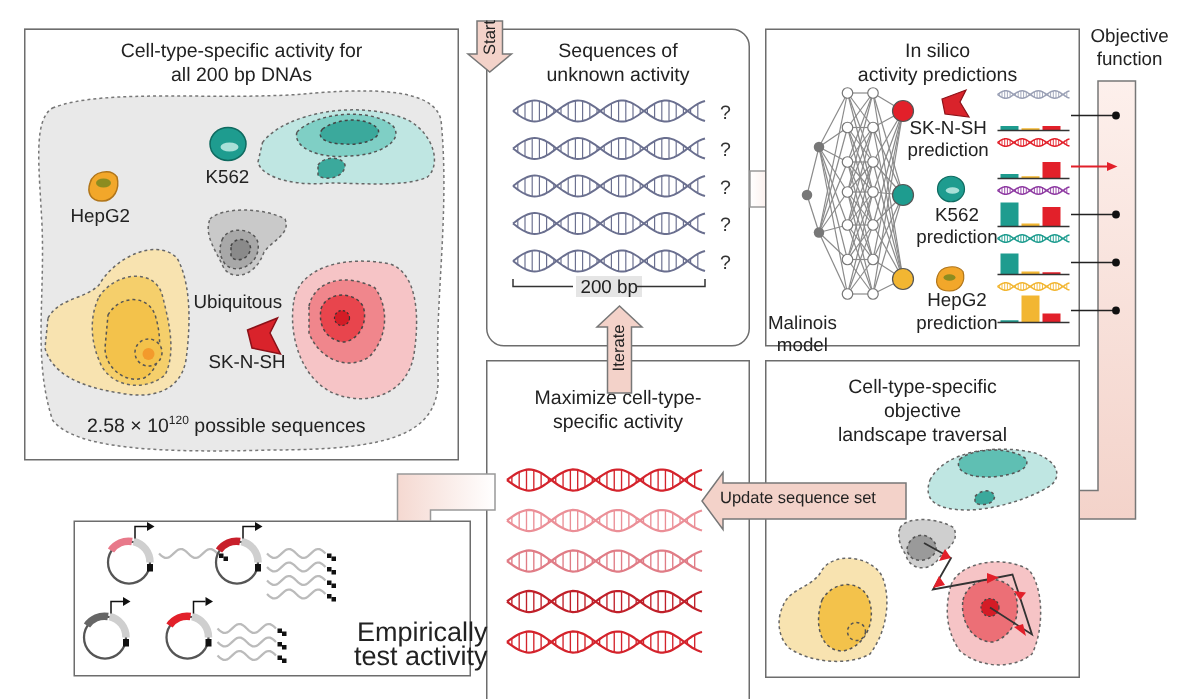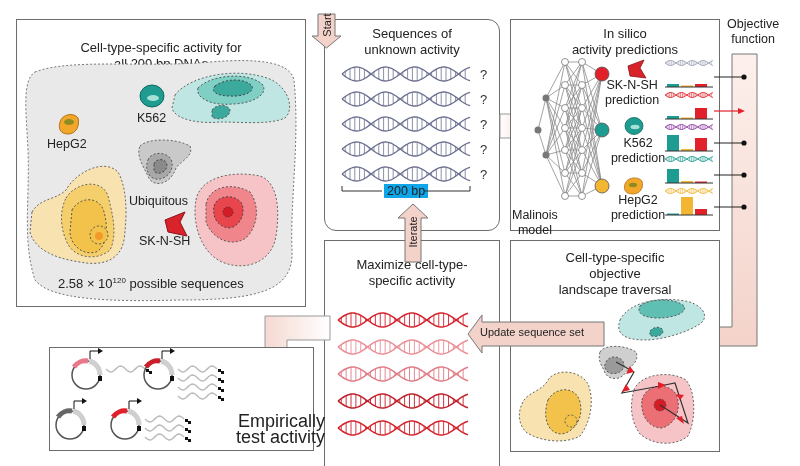--- a/index.html
+++ b/index.html
@@ -10,21 +10,21 @@
   svg{position:absolute;left:0;top:0;overflow:visible;}
   sup{font-size:8px;vertical-align:super;line-height:0;}
 </style>
 </head>
 <body>
 
 <div class="panel" style="left:16px;top:19px;width:290px;height:136px;"></div>
 <div class="panel" style="left:16px;top:19px;width:290px;height:136px;border:none;background:transparent;"></div>
 
 <div class="panel" style="left:16px;top:19px;width:290px;height:288px;">
-  <div class="title" style="top:20px;text-align:center;">
+  <div class="title" style="top:6px;text-align:center;">
     <div>Cell-type-specific activity for</div>
     <div>all 200 bp DNAs</div>
   </div>
 </div>
 
 <svg width="800" height="466">
 
   <path d="M35,72 C70,58 150,68 210,62 C260,58 290,62 294,80 C300,140 290,200 292,250 C294,290 260,300 180,300 C110,302 50,300 35,280 C22,240 30,200 28,150 C26,110 22,80 35,72 Z" fill="#e9e9e9" stroke="#777" stroke-width="1" stroke-dasharray="2,2"></path>
 
   <path d="M175,95 C190,75 240,66 272,80 C290,90 294,110 285,118 C270,125 240,122 220,122 C200,124 175,120 172,108 Z" fill="#bfe6e2" stroke="#666" stroke-width="1" stroke-dasharray="2,2"></path>
@@ -218,21 +218,21 @@
       <line x1="446" y1="167.19341055721625" x2="446" y2="180.80658944278375" stroke="#6a6f8f" stroke-width="0.78"></line>
       <line x1="450.8" y1="168.89721960805014" x2="450.8" y2="179.10278039194986" stroke="#6a6f8f" stroke-width="0.78"></line>
       <line x1="455.6" y1="171.94171772337387" x2="455.6" y2="176.05828227662613" stroke="#6a6f8f" stroke-width="0.78"></line>
       <line x1="460.4" y1="175.5270026897758" x2="460.4" y2="172.4729973102242" stroke="#6a6f8f" stroke-width="0.78"></line>
       <line x1="465.2" y1="178.71108759456843" x2="465.2" y2="169.28891240543157" stroke="#6a6f8f" stroke-width="0.78"></line>
       <path d="M342.0,174.0L343.6,175.2L345.2,176.4L346.8,177.5L348.4,178.5L350.0,179.3L351.6,180.0L353.2,180.5L354.8,180.9L356.4,181.0L358.0,180.9L359.6,180.6L361.2,180.1L362.8,179.5L364.4,178.6L366.0,177.7L367.6,176.6L369.2,175.4L370.8,174.2L372.4,173.0L374.0,171.8L375.6,170.7L377.2,169.7L378.8,168.8L380.4,168.1L382.0,167.5L383.6,167.2L385.2,167.0L386.8,167.1L388.4,167.3L390.0,167.8L391.6,168.4L393.2,169.2L394.8,170.2L396.4,171.2L398.0,172.4L399.6,173.6L401.2,174.8L402.8,176.0L404.4,177.1L406.0,178.1L407.6,179.0L409.2,179.8L410.8,180.4L412.4,180.8L414.0,181.0L415.6,181.0L417.2,180.8L418.8,180.3L420.4,179.7L422.0,178.9L423.6,178.0L425.2,177.0L426.8,175.8L428.4,174.7L430.0,173.5L431.6,172.3L433.2,171.1L434.8,170.1L436.4,169.1L438.0,168.3L439.6,167.7L441.2,167.3L442.8,167.0L444.4,167.0L446.0,167.2L447.6,167.6L449.2,168.1L450.8,168.9L452.4,169.8L454.0,170.8L455.6,171.9L457.2,173.1L458.8,174.3L460.4,175.5L462.0,176.7L463.6,177.8L465.2,178.7L466.8,179.5L468.4,180.2L470.0,180.7" fill="none" stroke="#6a6f8f" stroke-width="1.3"></path>
       <path d="M342.0,174.0L343.6,172.8L345.2,171.6L346.8,170.5L348.4,169.5L350.0,168.7L351.6,168.0L353.2,167.5L354.8,167.1L356.4,167.0L358.0,167.1L359.6,167.4L361.2,167.9L362.8,168.5L364.4,169.4L366.0,170.3L367.6,171.4L369.2,172.6L370.8,173.8L372.4,175.0L374.0,176.2L375.6,177.3L377.2,178.3L378.8,179.2L380.4,179.9L382.0,180.5L383.6,180.8L385.2,181.0L386.8,180.9L388.4,180.7L390.0,180.2L391.6,179.6L393.2,178.8L394.8,177.8L396.4,176.8L398.0,175.6L399.6,174.4L401.2,173.2L402.8,172.0L404.4,170.9L406.0,169.9L407.6,169.0L409.2,168.2L410.8,167.6L412.4,167.2L414.0,167.0L415.6,167.0L417.2,167.2L418.8,167.7L420.4,168.3L422.0,169.1L423.6,170.0L425.2,171.0L426.8,172.2L428.4,173.3L430.0,174.5L431.6,175.7L433.2,176.9L434.8,177.9L436.4,178.9L438.0,179.7L439.6,180.3L441.2,180.7L442.8,181.0L444.4,181.0L446.0,180.8L447.6,180.4L449.2,179.9L450.8,179.1L452.4,178.2L454.0,177.2L455.6,176.1L457.2,174.9L458.8,173.7L460.4,172.5L462.0,171.3L463.6,170.2L465.2,169.3L466.8,168.5L468.4,167.8L470.0,167.3" fill="none" stroke="#6a6f8f" stroke-width="1.3"></path>
     </g>
     <text x="480" y="179" font-size="13" fill="#333" font-family="Liberation Sans, sans-serif">?</text>
   </svg>
-<div class="lbl" style="left:384px;top:184px;background:#0ea5e9;padding:0 3px;">200 bp</div>
+<div class="lbl" style="left:384px;top:184px;background:#e5e5e5;padding:0 3px;">200 bp</div>
 <svg width="800" height="466">
   <path d="M342,186 L342,191 L382,191 M424,191 L470,191 L470,186" fill="none" stroke="#333" stroke-width="1"></path>
 </svg>
 
 <svg width="800" height="466">
   <path d="M318,14 L335,14 L335,36 L341,36 L326.5,48 L312,36 L318,36 Z" fill="#f3d2c9" stroke="#777" stroke-width="1"></path>
 </svg>
 <div class="lbl" style="left:313px;top:16px;font-size:11px;transform:rotate(-90deg);transform-origin:center;width:26px;height:14px;line-height:14px;text-align:center;top:18px;left:314px;">Start</div>
 
 <svg width="800" height="466">

